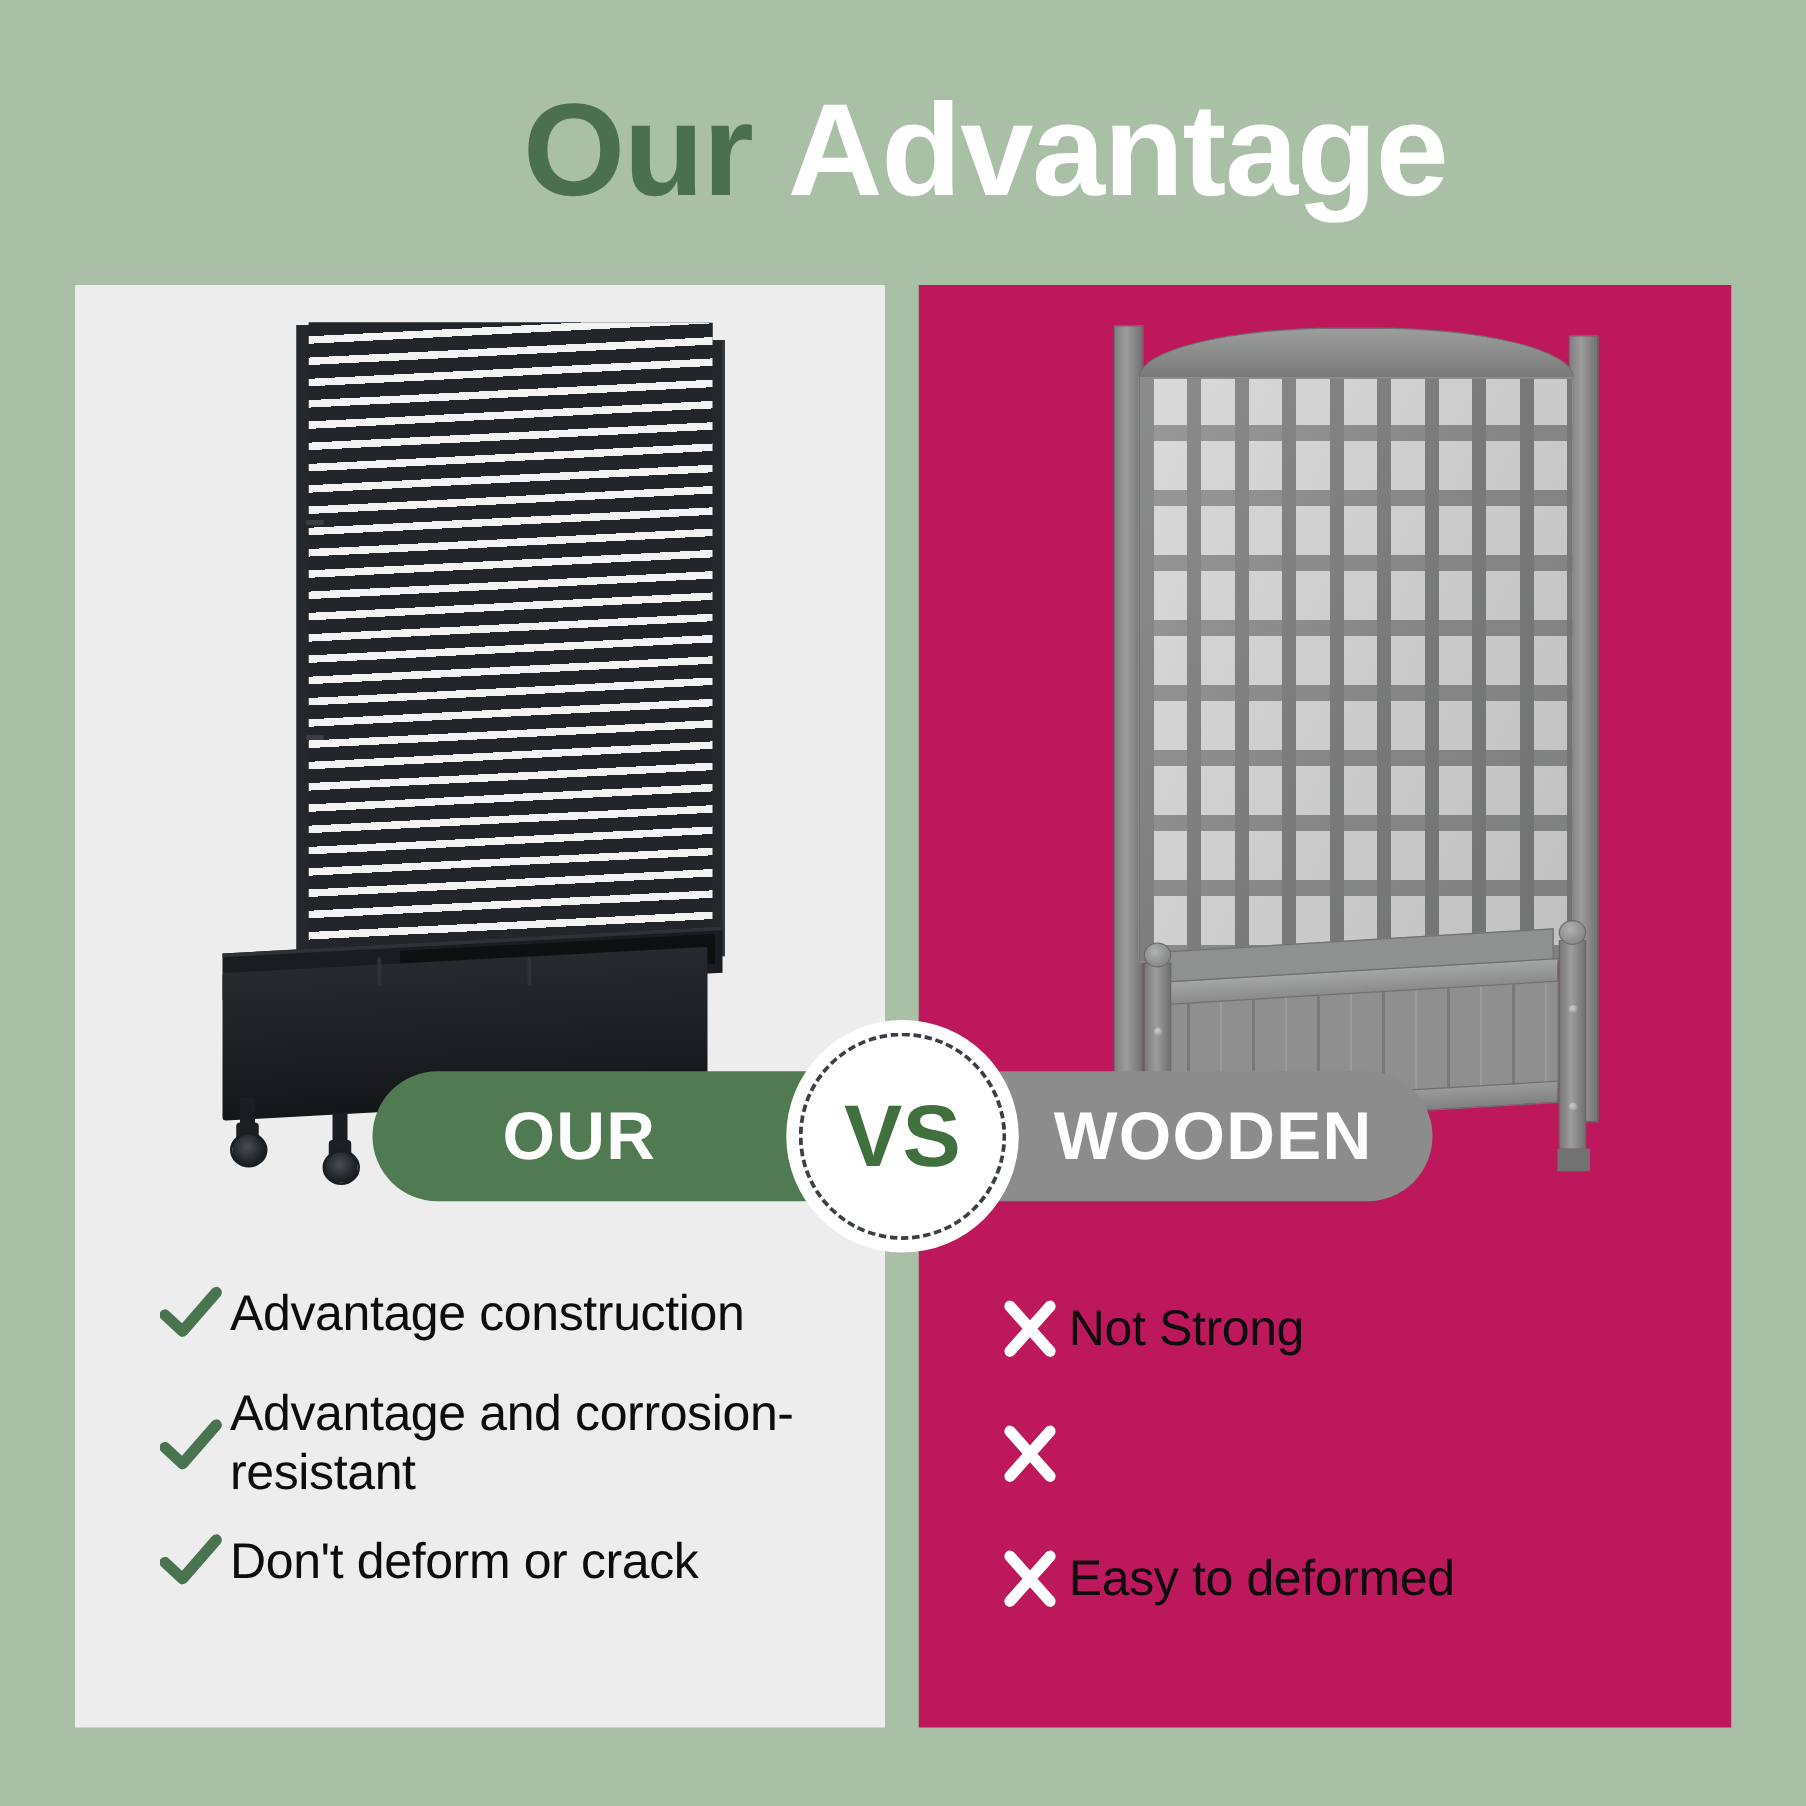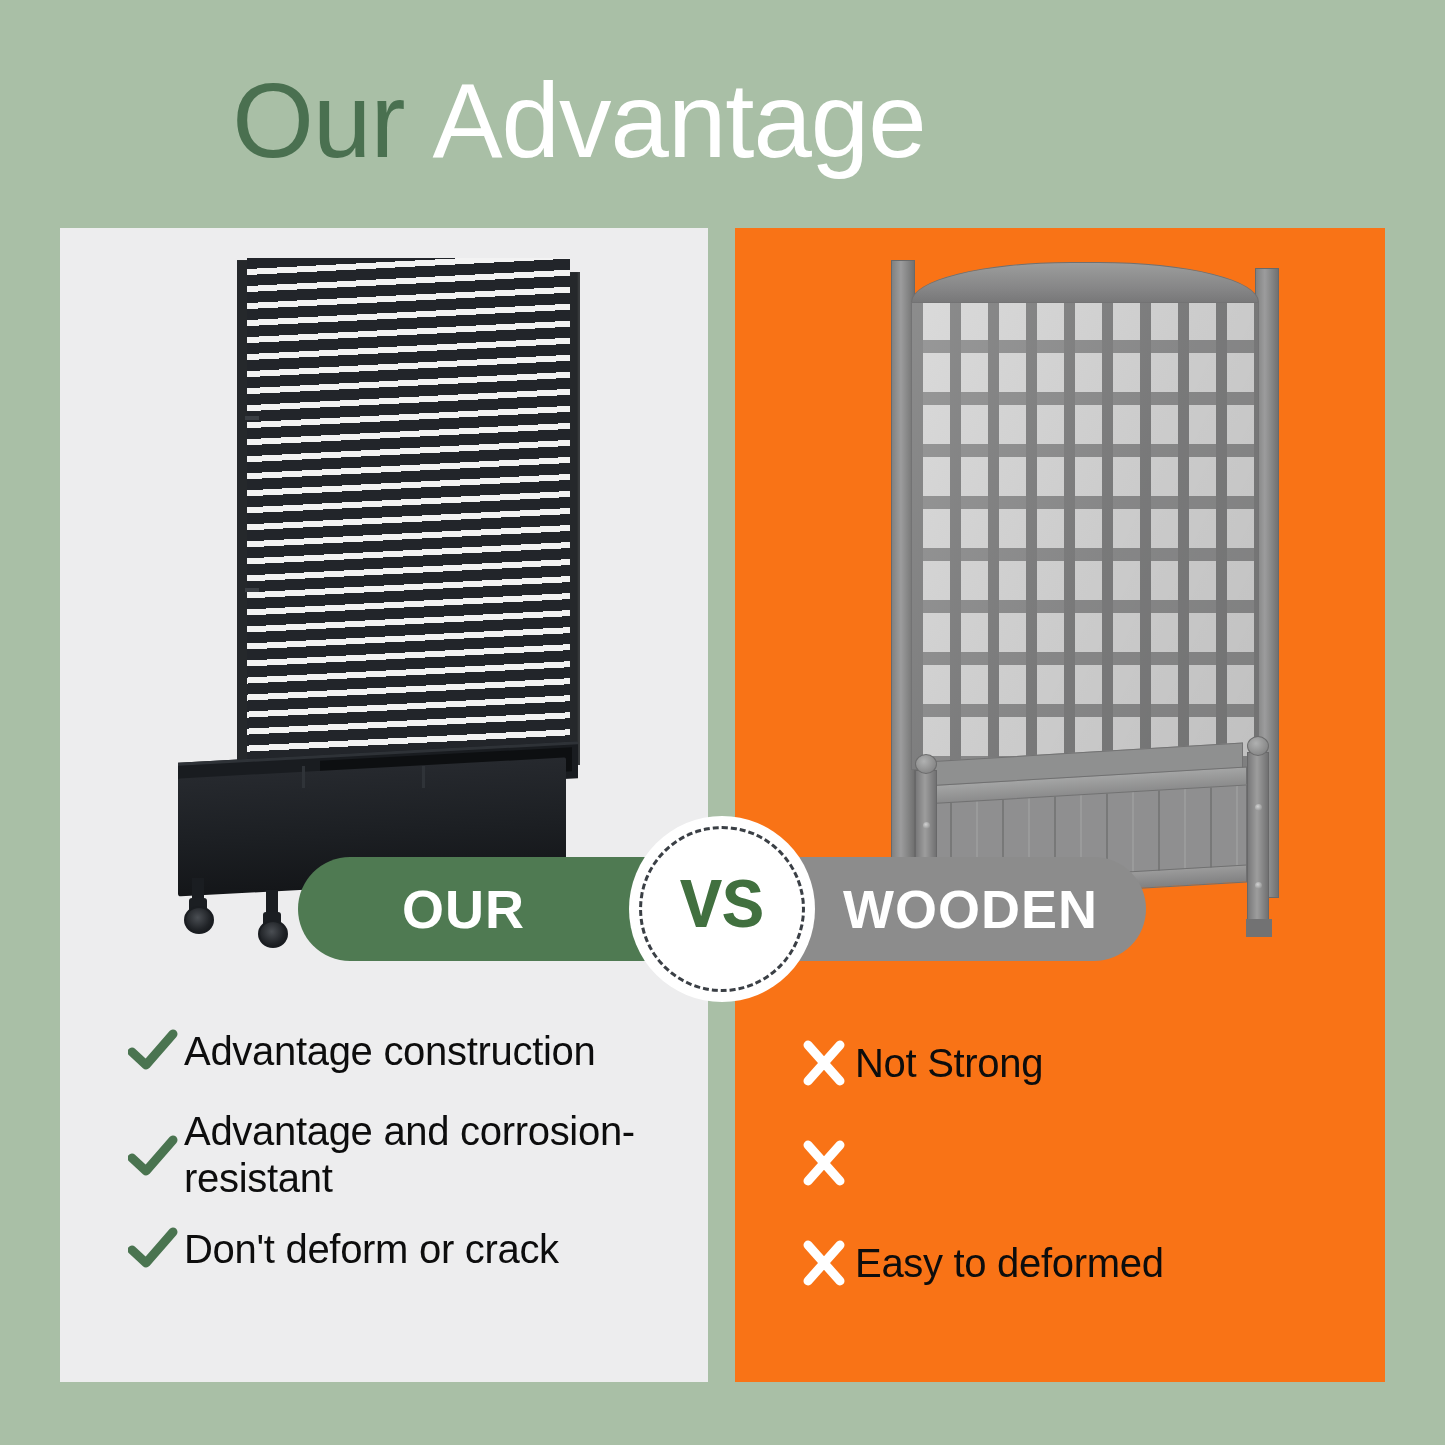--- a/index.html
+++ b/index.html
@@ -18,23 +18,23 @@
     overflow: hidden;
     background: #a9bfa6;
   }
 
   
   .title {
     position: absolute;
     left: 0;
     top: 62px;
     width: 1158px;
-    text-align: center;
+    text-align: right;
     font-size: 105px;
-    font-weight: 400;
+    font-weight: 700;
     letter-spacing: -1px;
     line-height: 1.12;
     white-space: nowrap;
   }
   .title .t-green { color: #4a7050; }
   .title .t-white { color: #ffffff; }
 
   
   .panel {
     position: absolute;
@@ -45,21 +45,21 @@
     top: 228px;
     width: 648px;
     height: 1154px;
     background: #ededee;
   }
   .panel-right {
     left: 735px;
     top: 228px;
     width: 650px;
     height: 1154px;
-    background: #f97316;
+    background: #be185d;
   }
 
   
   .prod-black {
     position: absolute;
     left: 110px;
     top: 22px;
     width: 420px;
     height: 718px;
   }
@@ -347,21 +347,20 @@
     position: absolute;
     left: 629px;
     top: 816px;
     width: 186px;
     height: 186px;
     border-radius: 50%;
     background: #ffffff;
     display: flex;
     align-items: center;
     justify-content: center;
-    font-family: Liberation Mono, monospace;
   }
   .vs-circle .ring {
     position: absolute;
     left: 10px; top: 10px;
     width: 166px; height: 166px;
     border-radius: 50%;
     border: 3px dashed #3a3f45;
     box-sizing: border-box;
   }
   .vs-circle .vs-text {

